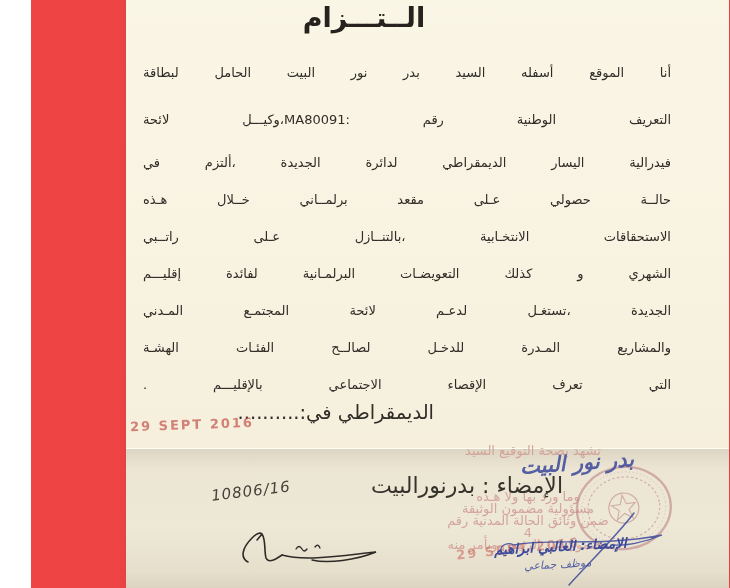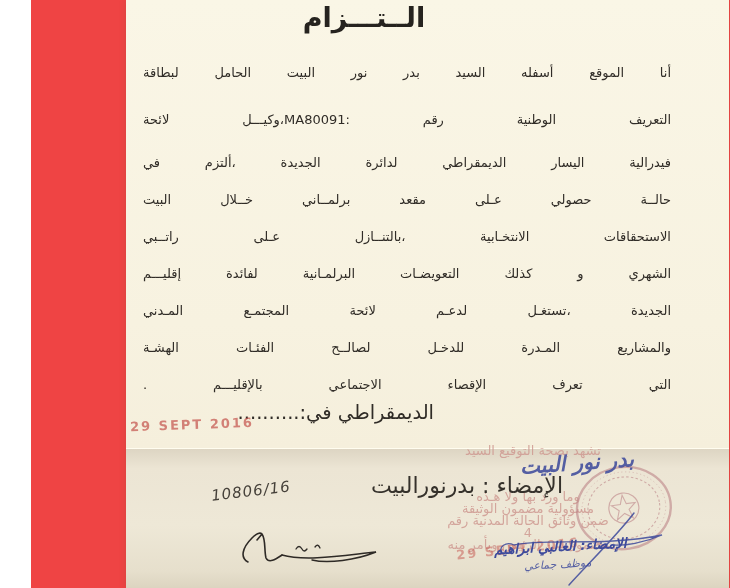--- a/index.html
+++ b/index.html
@@ -50,21 +50,21 @@
   <div class="paper">
 
     <div class="paper-lower"></div>
 
     <div class="title">الــتـــزام</div>
 
     <div class="body-block">
       <div class="line l1">أنا الموقع أسفله السيد بدر نور البيت الحامل لبطاقة</div>
       <div class="line l2">التعريف الوطنية رقم :MA80091،وكيـــل لائحة</div>
       <div class="line">فيدرالية اليسار الديمقراطي لدائرة الجديدة ،ألتزم في</div>
-      <div class="line">حالــة حصولي عـلى مقعد برلمــاني خــلال البيت</div>
+      <div class="line">حالــة حصولي عـلى مقعد برلمــاني خــلال هـذه</div>
       <div class="line">الاستحقاقات الانتخـابية ،بالتنــازل عـلى راتــبي</div>
       <div class="line">الشهري و كذلك التعويضـات البرلمـانية لفائدة إقليـــم</div>
       <div class="line">الجديدة ،تستغـل لدعـم لائحة المجتمـع المـدني</div>
       <div class="line">والمشاريع المـدرة للدخـل لصالــح الفئـات الهشـة</div>
       <div class="line">التي تعرف الإقصاء الاجتماعي بالإقليـــم .</div>
     </div>
 
     <div class="date-line">الديمقراطي في:..........</div>
 
     <div class="stamp-red top">29 SEPT 2016</div>

